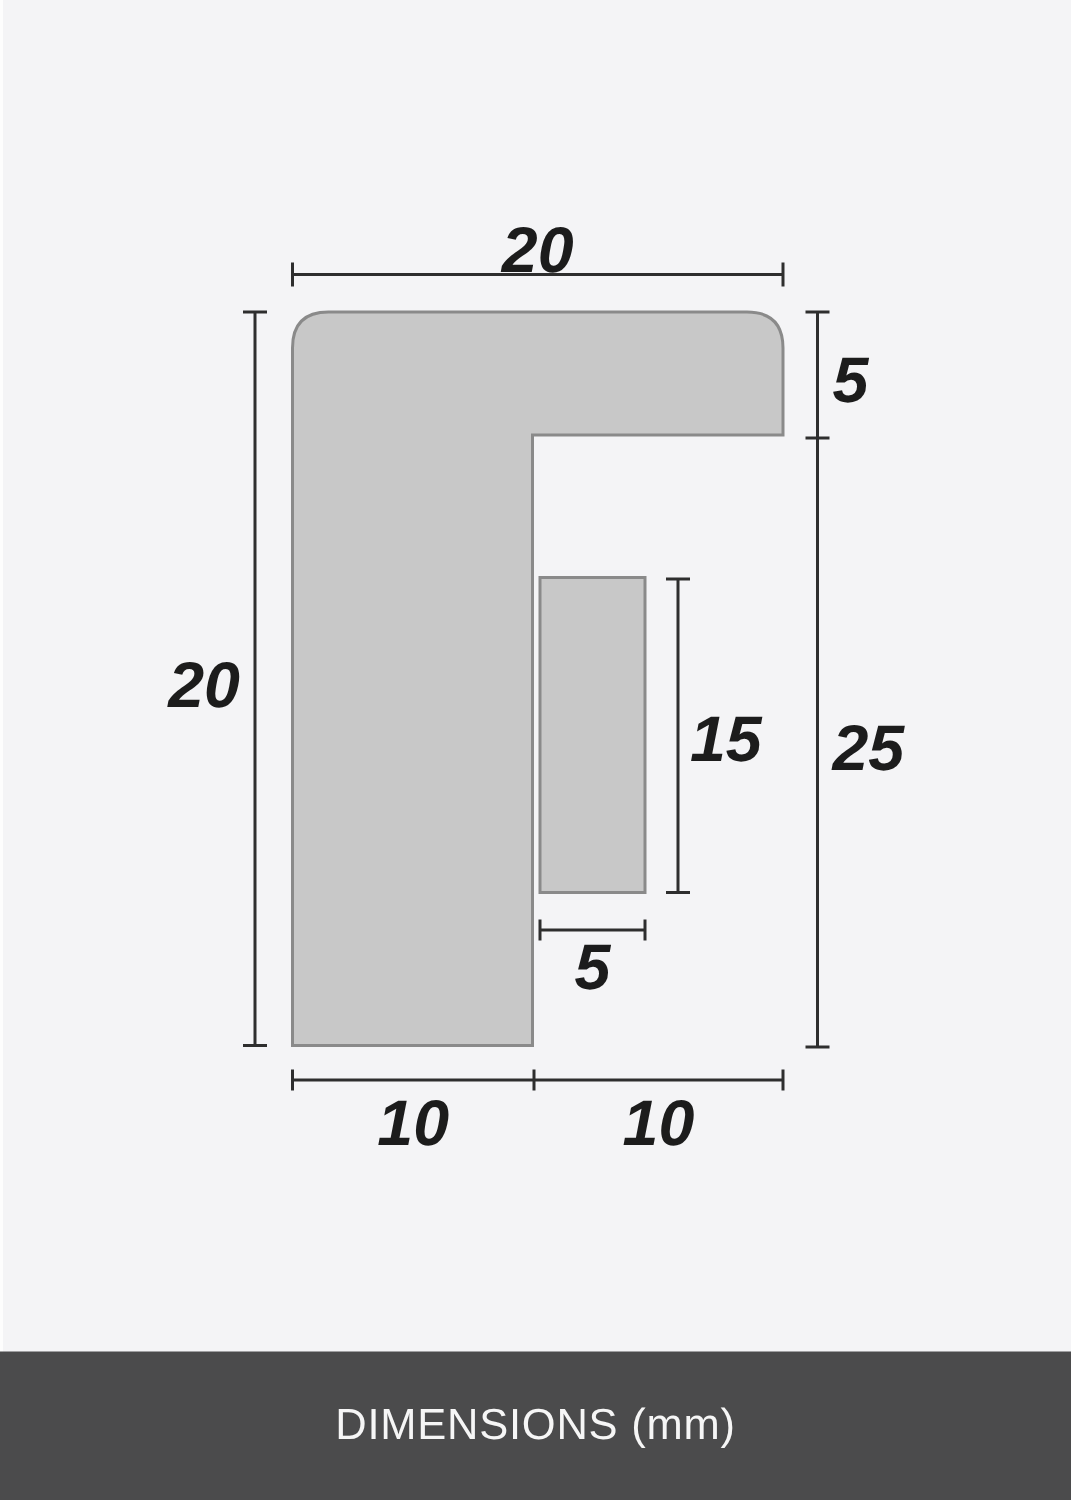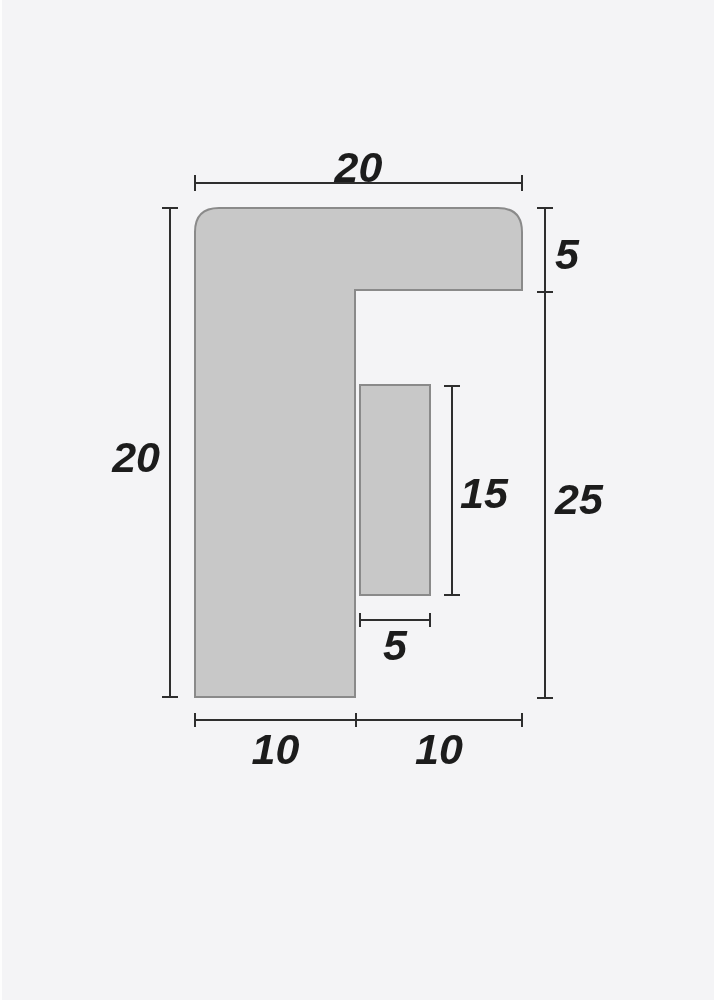--- a/index.html
+++ b/index.html
@@ -120,14 +120,17 @@
   <div class="dim-label" style="left:458px; top:472px;">15</div>
 
   <div class="dim-label" style="left:553px; top:478px;">25</div>
 
   <div class="dim-label centered" style="left:358px; top:624px; width:70px;">5</div>
 
   <div class="dim-label centered" style="left:193px; top:728px; width:161px;">10</div>
 
   <div class="dim-label centered" style="left:354px; top:728px; width:166px;">10</div>
 
+  <div class="footer-bar">
+    <span class="footer-label">DIMENSIONS (mm)</span>
+  </div>
 
 </div>
 
 </body></html>

